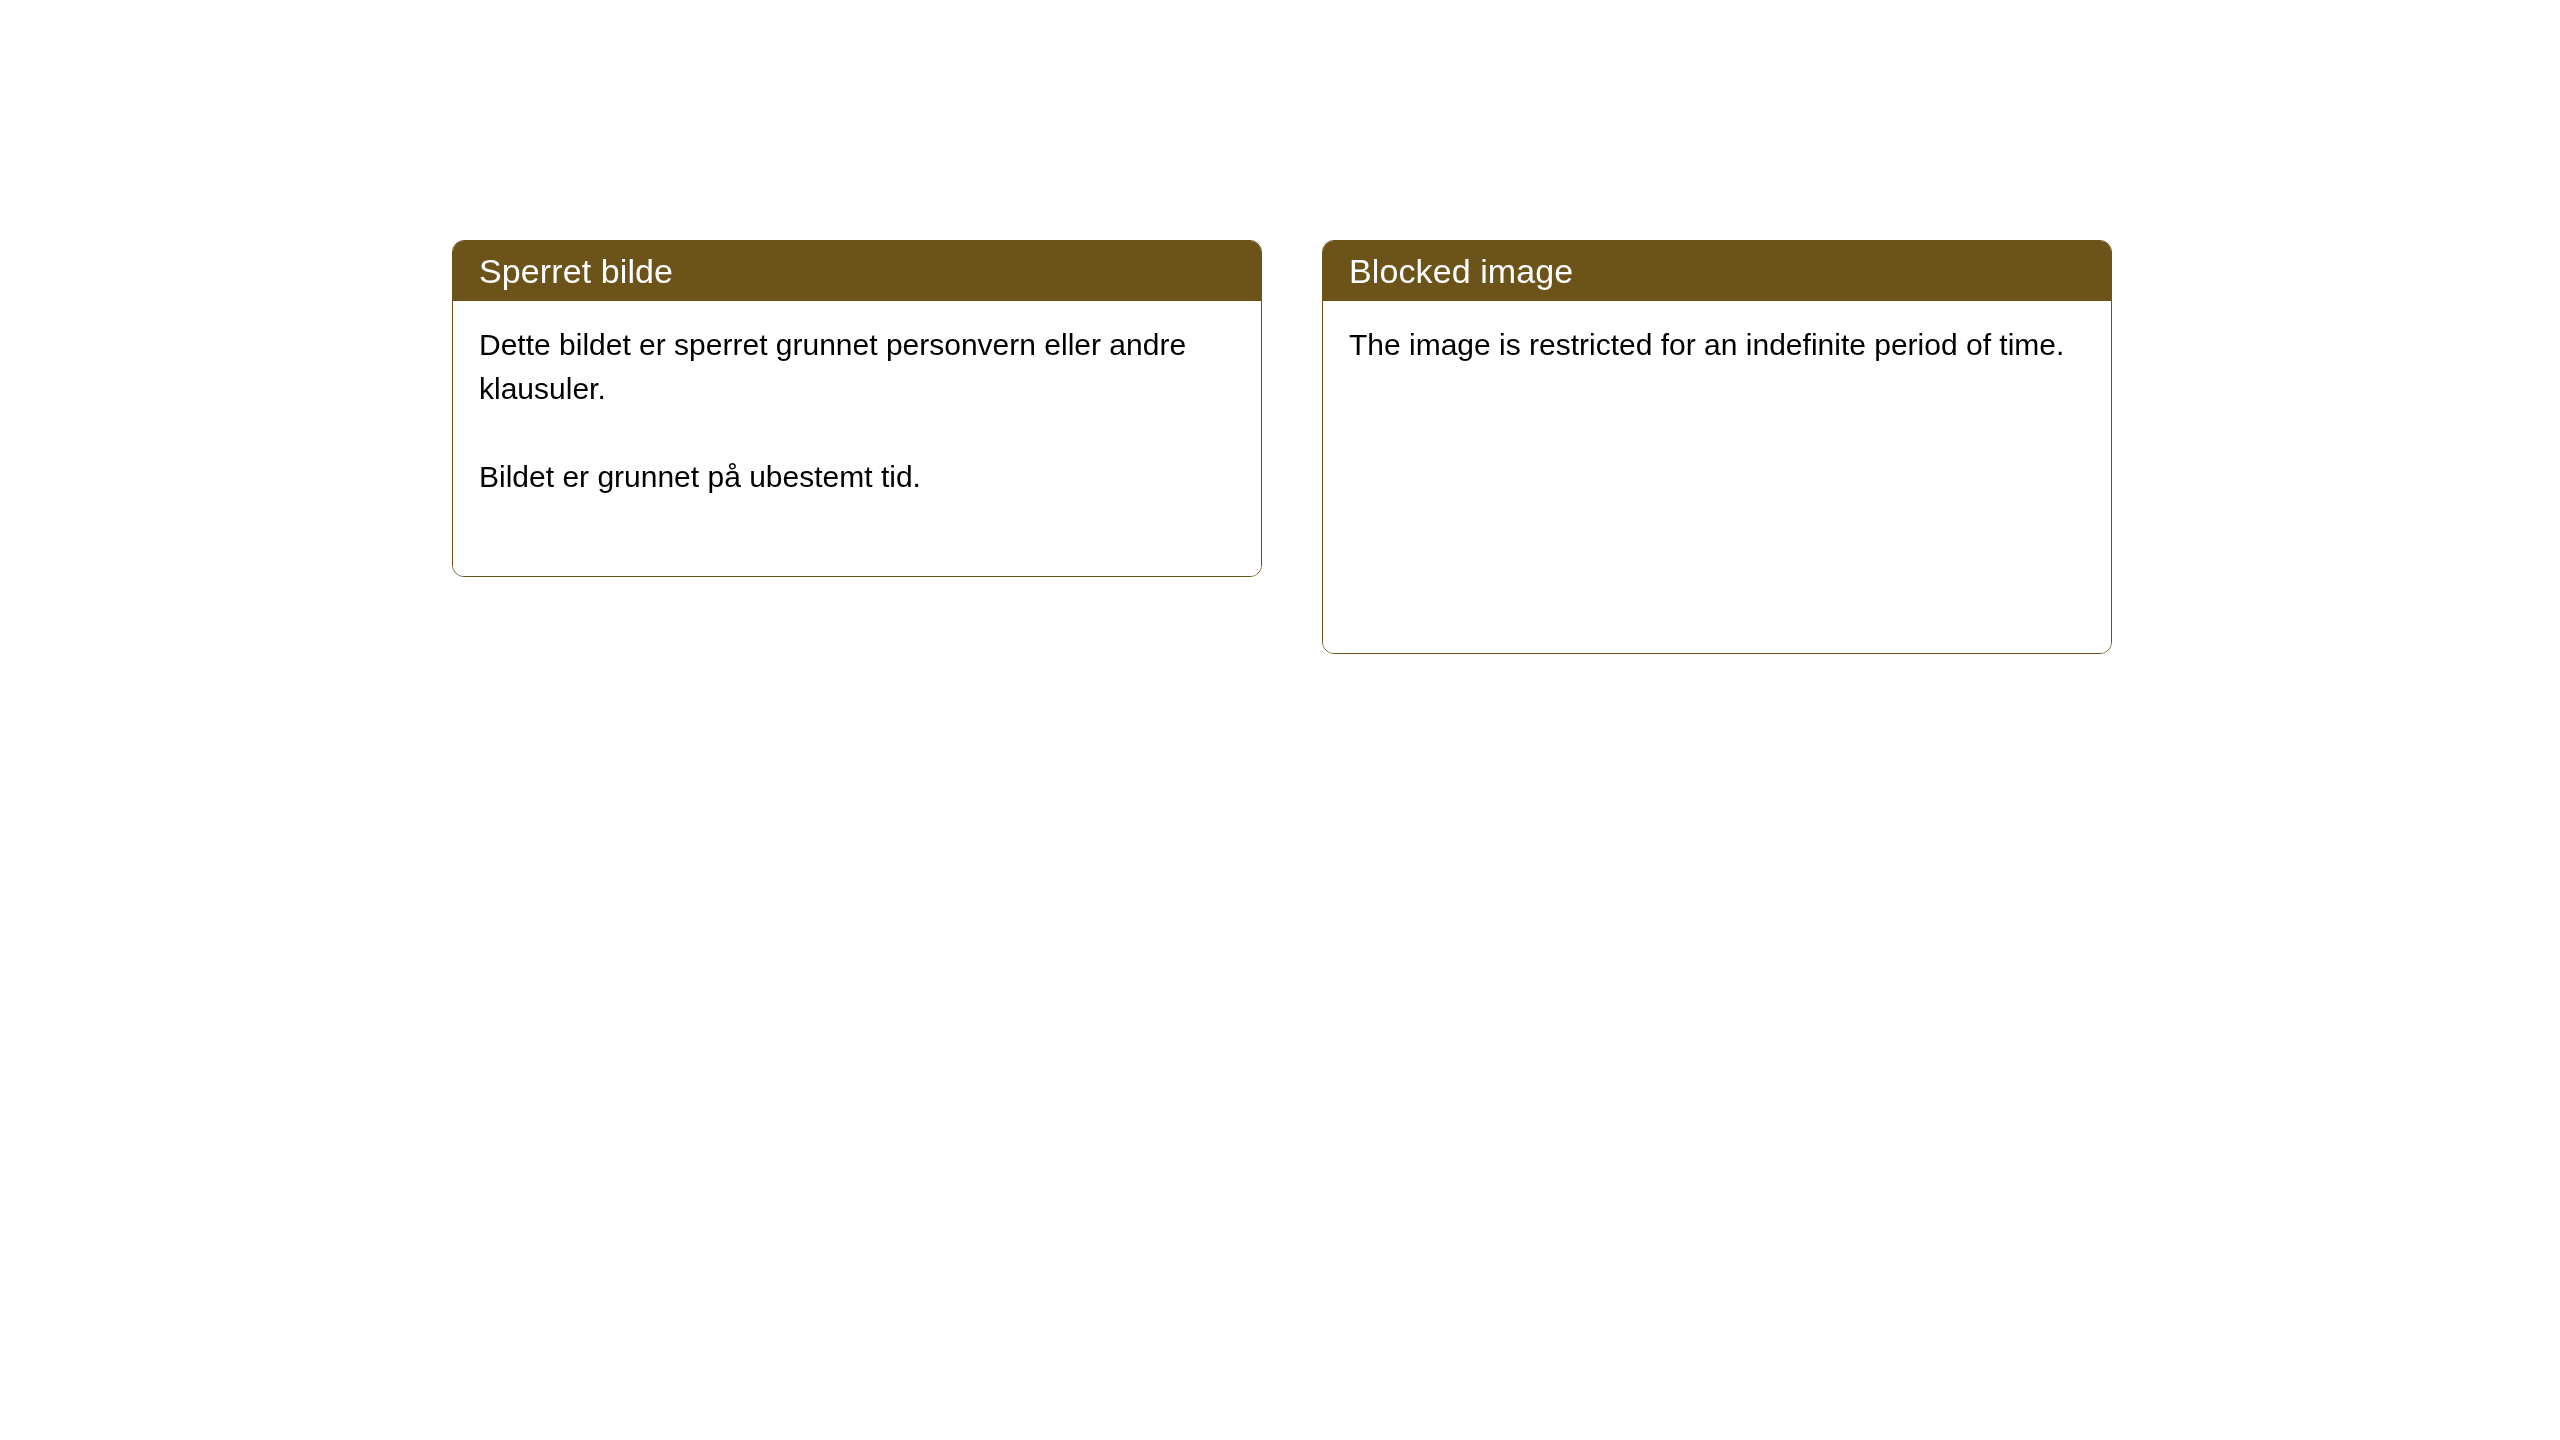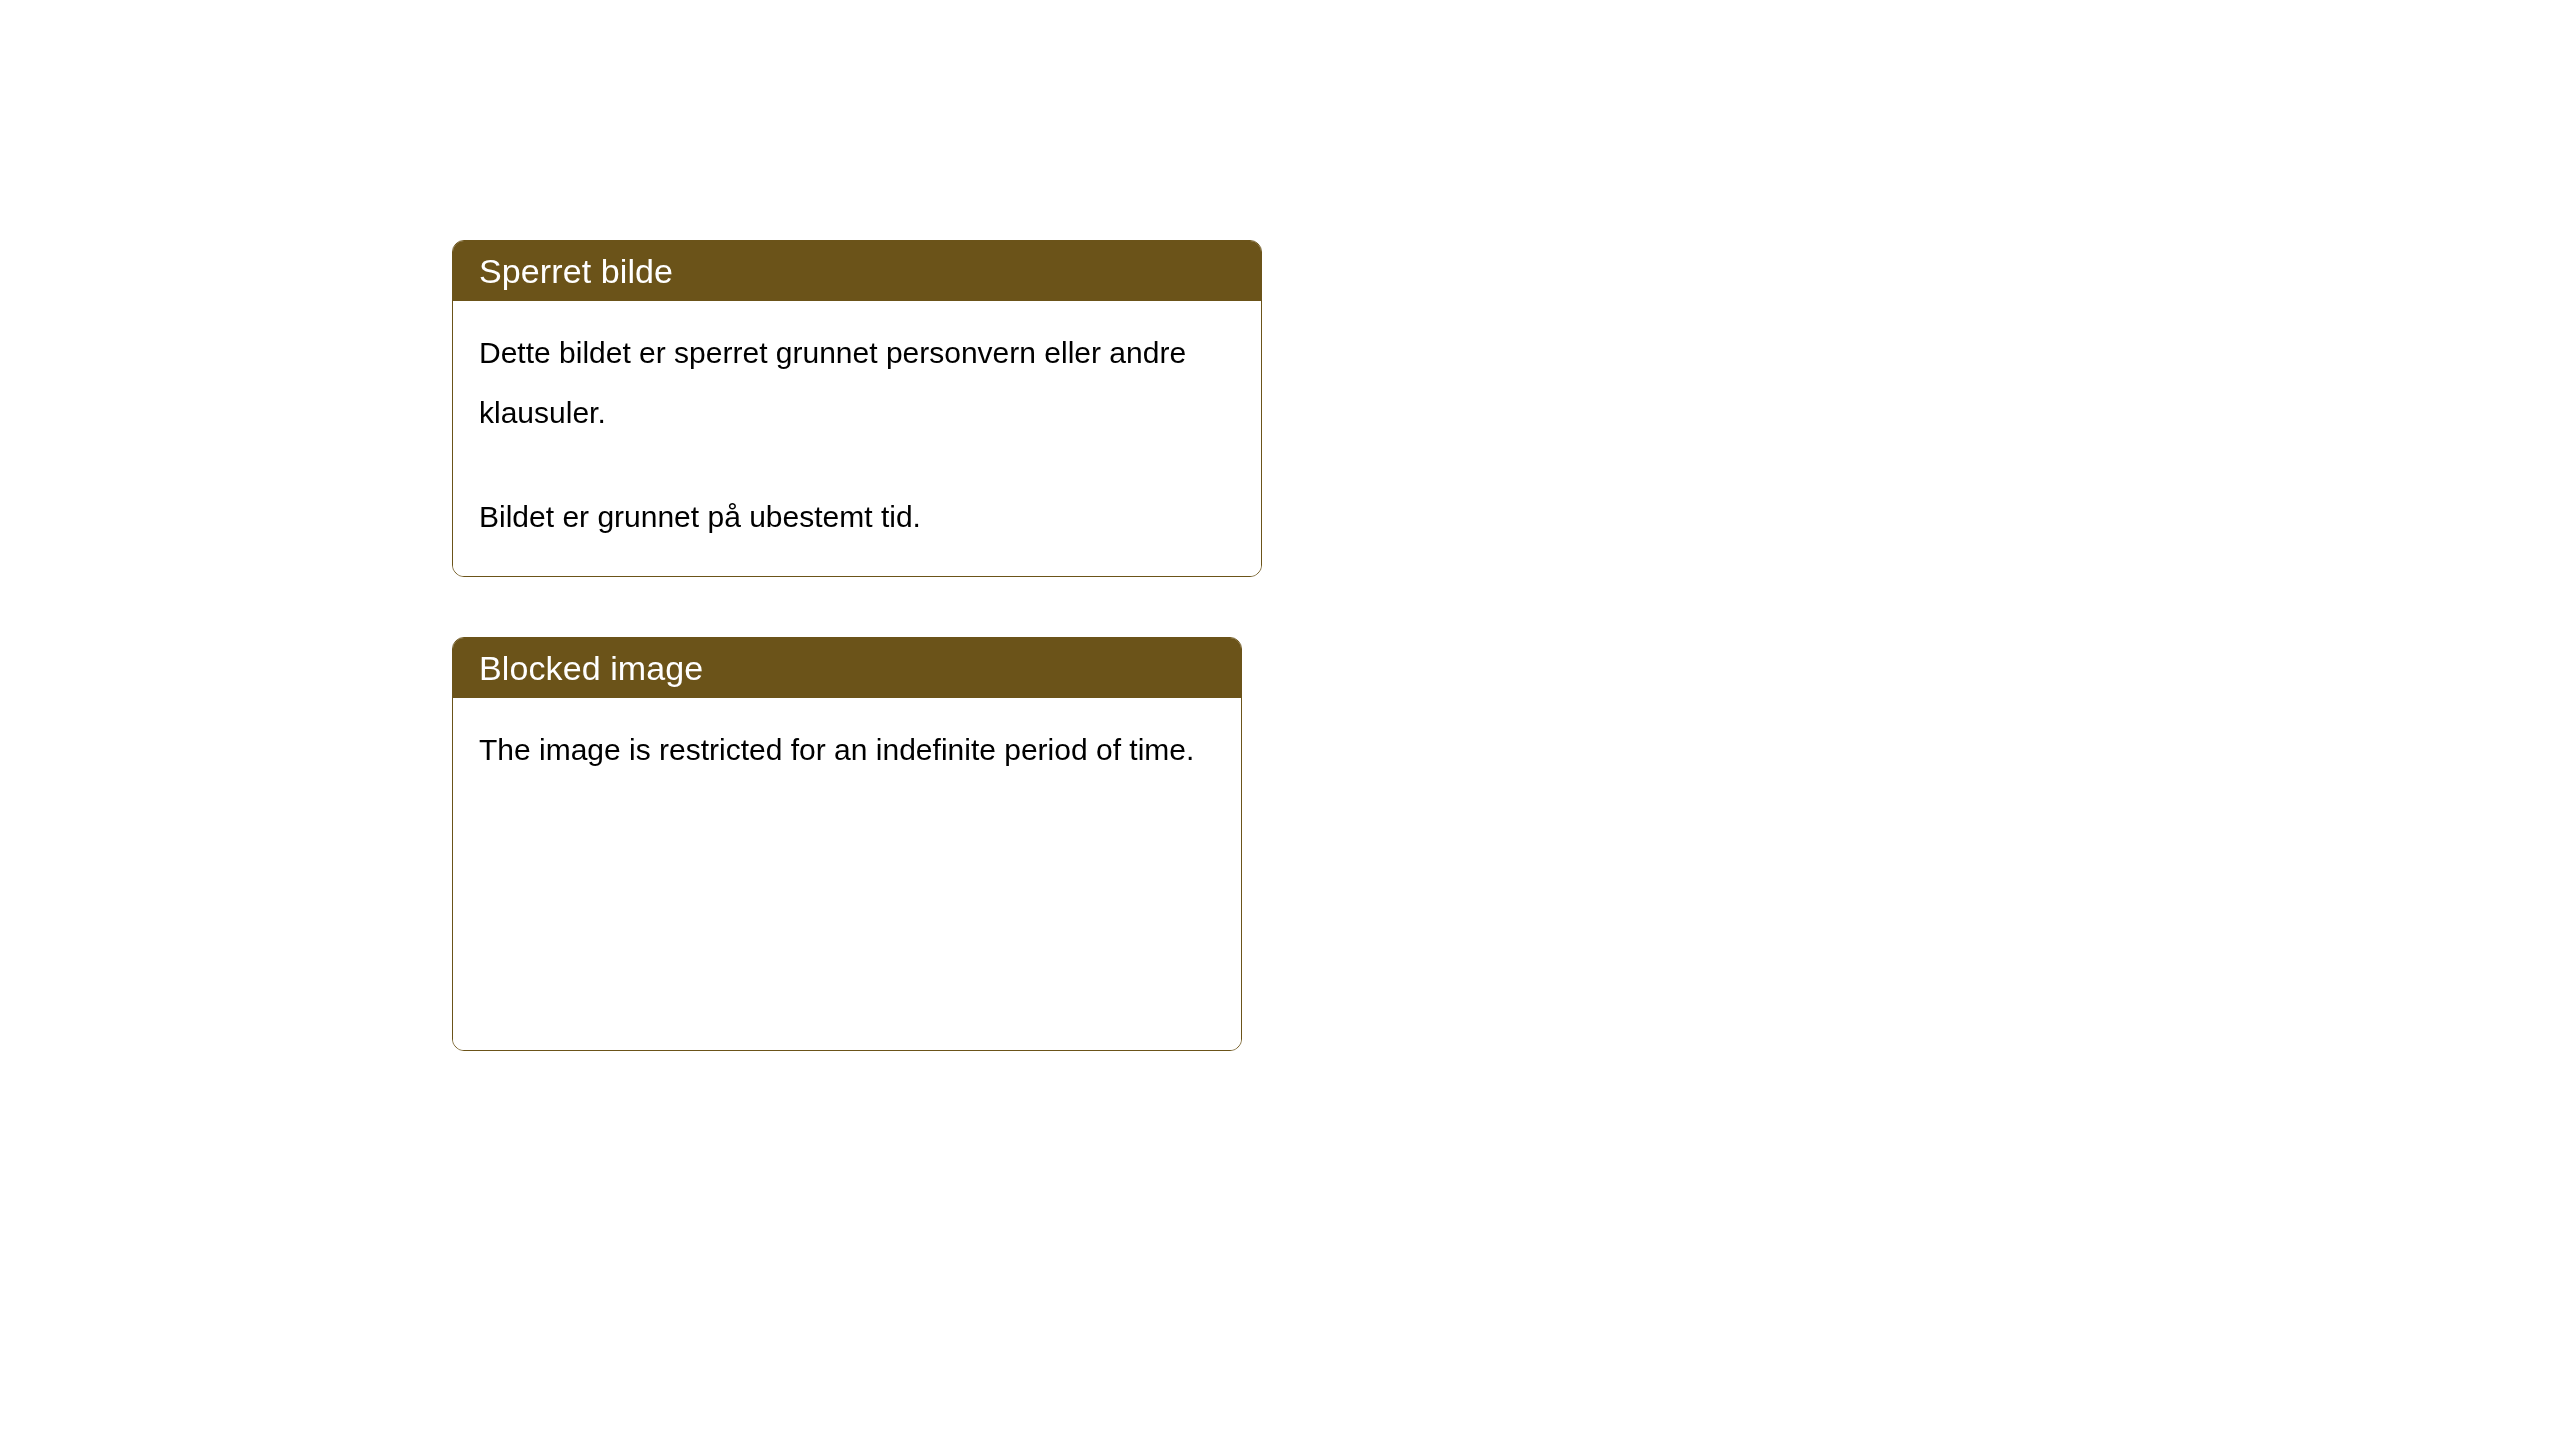--- a/index.html
+++ b/index.html
@@ -17,21 +17,21 @@
     width: 2560px;
     height: 1440px;
     background: #ffffff;
   }
 
   .notice-row {
     position: absolute;
     left: 452px;
     top: 240px;
     display: flex;
-    flex-direction: column;
+    flex-direction: row;
     align-items: flex-start;
     gap: 60px;
   }
 
   .notice-card {
     background: #ffffff;
     border: 1px solid #6b5319;
     border-radius: 12px;
     box-sizing: border-box;
     overflow: hidden;
@@ -71,21 +71,21 @@
   .notice-body {
     flex: 1 1 auto;
     box-sizing: border-box;
     padding: 22px 26px 20px 26px;
     background: #ffffff;
   }
 
   .notice-paragraph {
     color: #000000;
     font-size: 30px;
-    line-height: 60px;
+    line-height: 44px;
     margin: 0;
     font-weight: 400;
   }
 
   .notice-paragraph + .notice-paragraph {
     margin-top: 44px;
   }
 </style>
 </head>
 <body>

